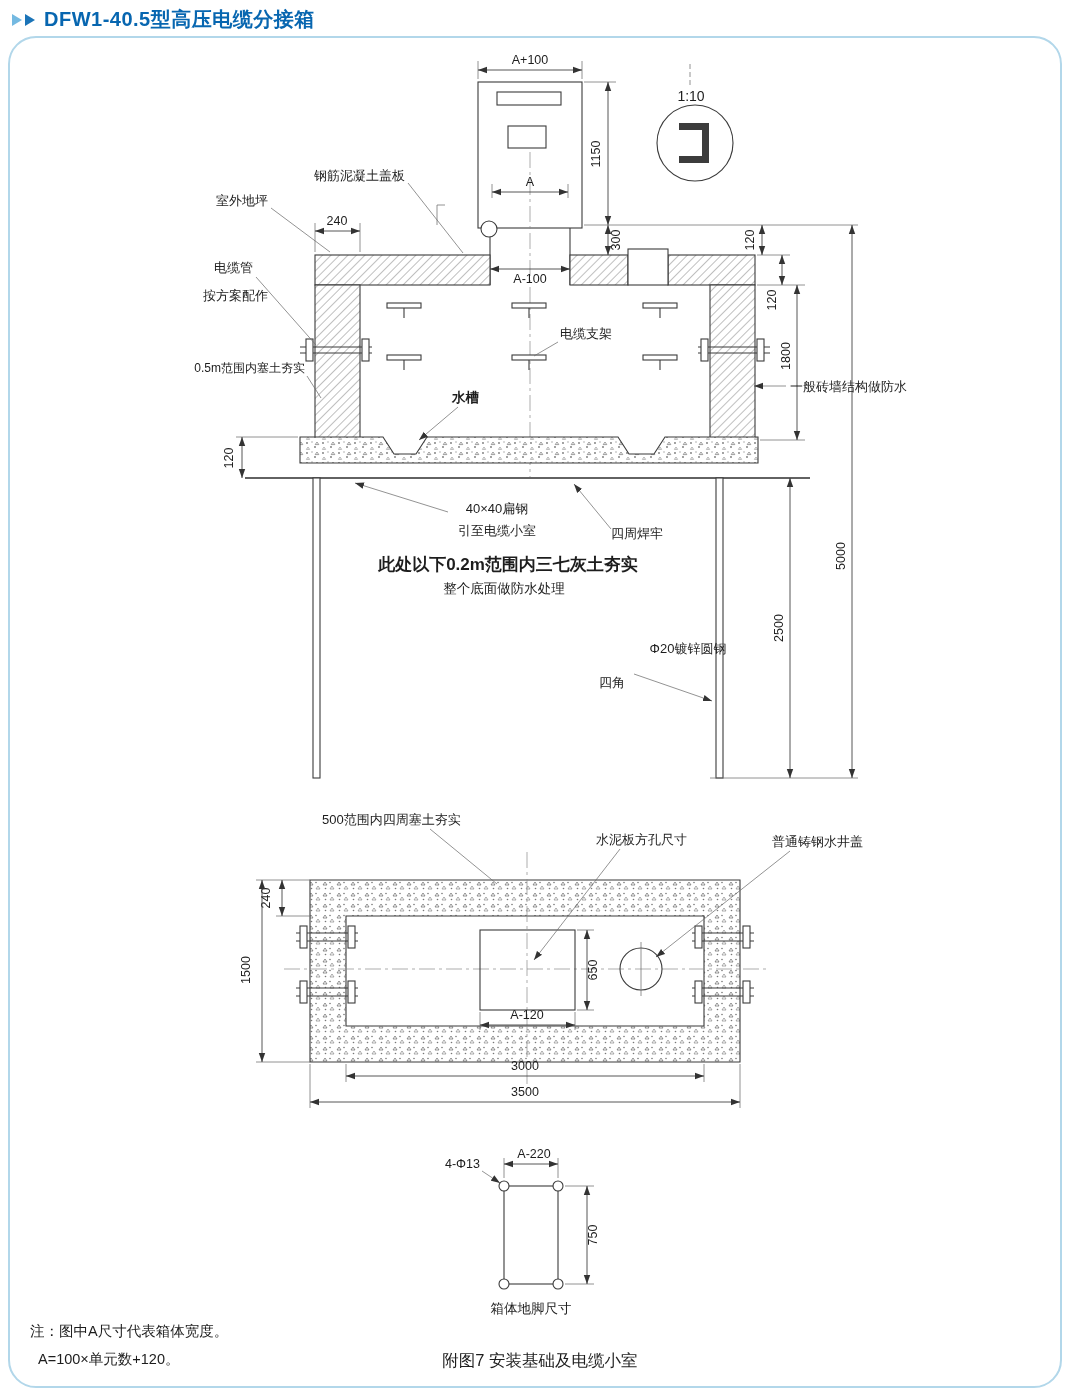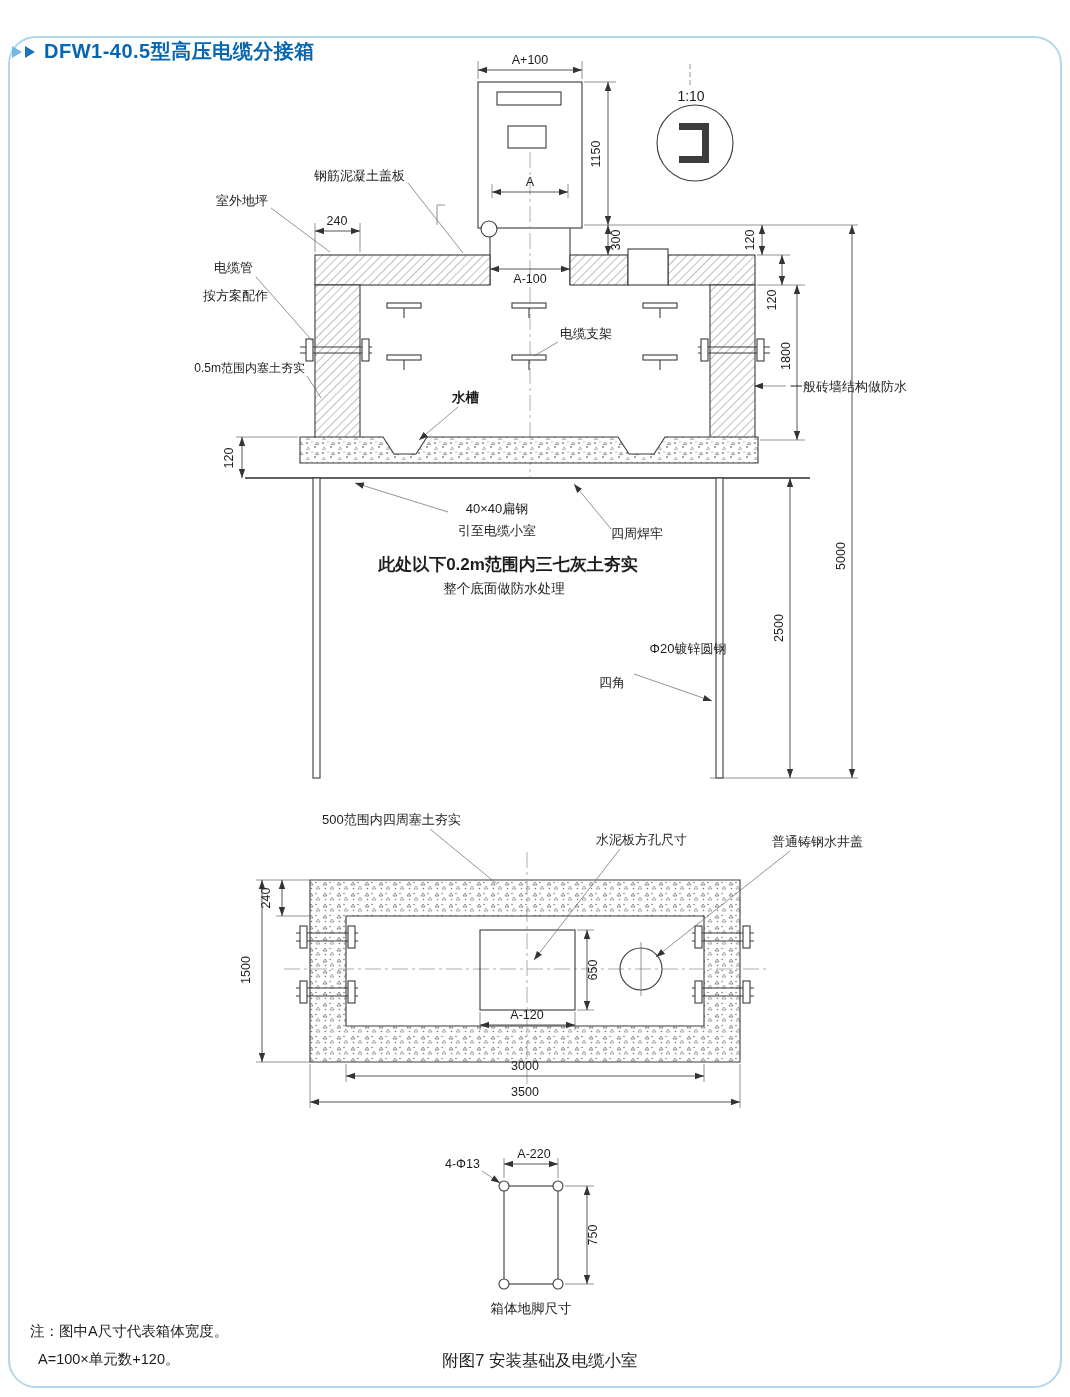--- a/index.html
+++ b/index.html
@@ -1,19 +1,19 @@
 <!DOCTYPE html>
 <html><head>
 <meta charset="utf-8">
 <style>
   * { margin:0; padding:0; box-sizing:border-box; }
   html,body { width:1070px; height:1397px; background:#fff; }
   body { position:relative; font-family:"Liberation Sans", sans-serif; }
 
-  .header { position:absolute; top:6px; left:12px; display:flex; align-items:center; gap:3px; z-index:2;margin-top:32px; }
+  .header { position:absolute; top:6px; left:12px; display:flex; align-items:center; gap:3px; z-index:2; }
   .tri { width:0; height:0; border-style:solid; border-width:6px 0 6px 10px;
          border-color:transparent transparent transparent #74b9e1; display:inline-block; }
   .tri2 { border-left-color:#1b74b8; margin-right:6px; }
   .page-title { font-size:20px; font-weight:bold; color:#0766b0; letter-spacing:.5px; }
 
   .panel { position:absolute; left:8px; top:36px; width:1054px; height:1352px;
            border:2px solid #b2d7ea; border-radius:28px; background:#fff; }
 
   svg.drawing { position:absolute; left:0; top:0; }
 

